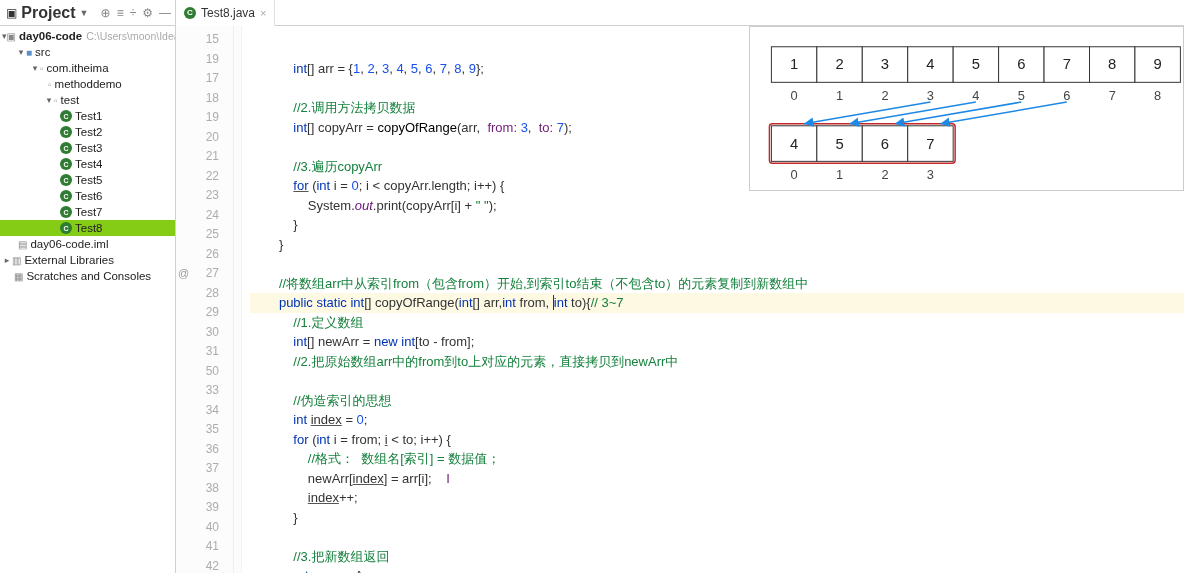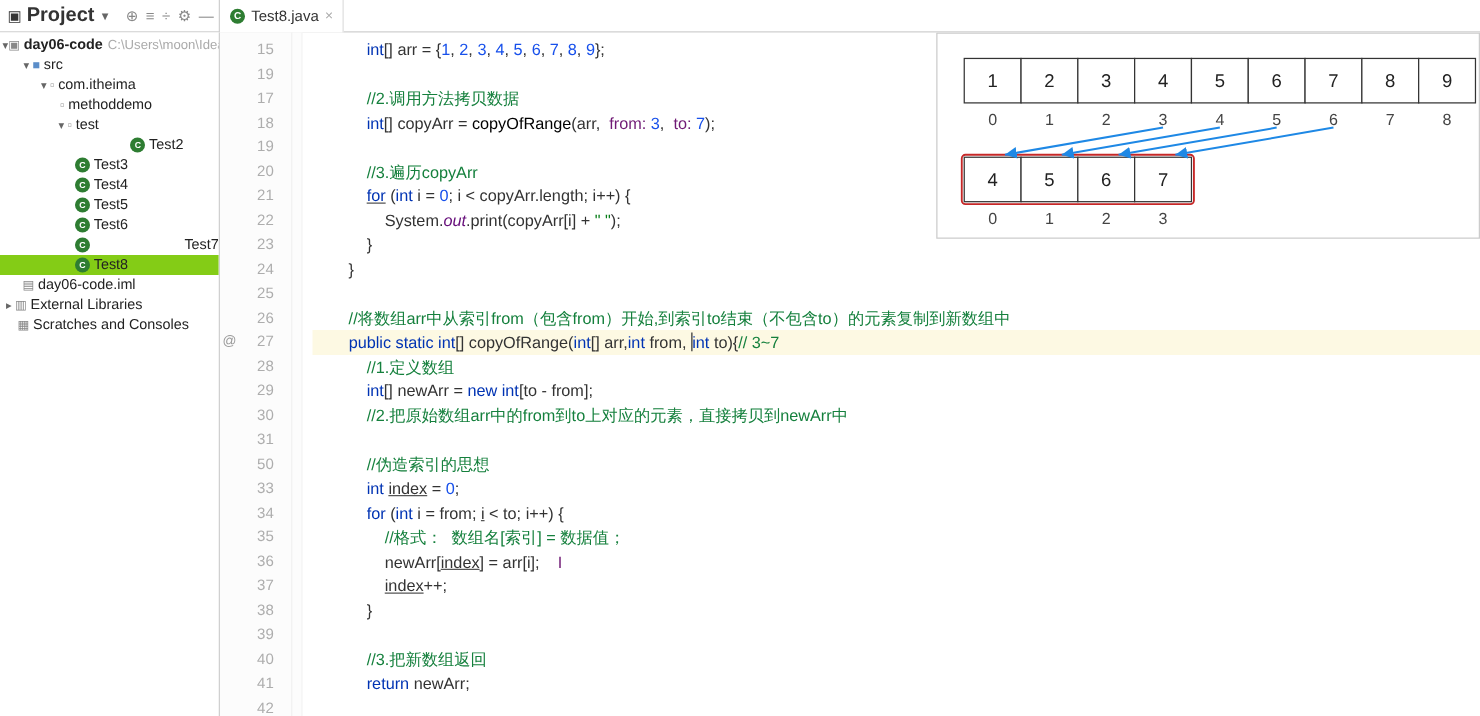--- a/index.html
+++ b/index.html
@@ -19,21 +19,21 @@
 .tree-row.sel { background:#84cc16; }
 .tree-row .arw { width:10px; font-size:9px; color:#666; text-align:center; }
 .tree-row .ic-dir { color:#888; margin-right:3px; font-size:10px; }
 .tree-row .ic-pkg { color:#999; margin-right:3px; font-size:10px; }
 .tree-row .ic-c { width:12px; height:12px; border-radius:50%; background:#2e7d32; color:#fff; font-size:7px; display:inline-flex; align-items:center; justify-content:center; margin-right:3px; font-weight:bold; }
 .tree-row .path { color:#aaa; font-size:10.5px; margin-left:4px; }
 .editor-wrap { flex:1; display:flex; position:relative; }
 .gutter { width:58px; background:#fcfcfc; border-right:1px solid #eee; padding-top:4px; font-size:12px; color:#adadad; text-align:right; user-select:none; }
 .gutter div { height:19.5px; line-height:19.5px; padding-right:14px; position:relative; }
 .gutter .ovr { position:absolute; left:2px; top:50%; transform:translateY(-50%); font-size:11px; color:#9b9b9b; }
-.code { flex:1; padding:4px 0 0 8px; font-family:"JetBrains Mono",Consolas,monospace; font-size:13px; line-height:19.5px; white-space:pre; color:#333; }
+.code { flex:1; padding:4px 0 0 8px; font-family:"JetBrains Mono",Consolas,monospace; font-size:13px; line-height:19.5px; white-space:pre; color:#333;margin-top:29px; }
 .code .line { height:19.5px; }
 .code .hl { background:#fdf9e3; display:inline-block; min-width:100%; }
 .kw { color:#0033b3; font-weight:normal; }
 .num { color:#1750eb; }
 .str { color:#067d17; }
 .cmt { color:#15803d; }
 .cls { color:#000; }
 .hint { color:#701a75; }
 .field { color:#660e7a; font-style:italic; }
 .ul { text-decoration:underline; text-decoration-color:#555; }
@@ -88,41 +88,45 @@
     <div class="tree-row" style="padding-left:48px">
         <span class="ic-pkg">▫</span>
         <span>methoddemo</span>
       </div>
     <div class="tree-row" style="padding-left:44px">
         <span class="arw">▾</span>
         <span class="ic-pkg">▫</span>
         <span>test</span>
       </div>
     <div id="class-list">
-        <div class="tree-row" style="padding-left: 76px; justify-content: center;">
+        <div class="tree-row" style="padding-left: 60px;">
+          <span class="ic-c">C</span>
+          <span>Test1</span>
+        </div>
+        <div class="tree-row" style="padding-left: 60px;">
           <span class="ic-c">C</span>
           <span>Test2</span>
         </div>
         <div class="tree-row" style="padding-left: 60px;">
           <span class="ic-c">C</span>
           <span>Test3</span>
         </div>
         <div class="tree-row" style="padding-left: 60px;">
           <span class="ic-c">C</span>
           <span>Test4</span>
         </div>
         <div class="tree-row" style="padding-left: 60px;">
           <span class="ic-c">C</span>
           <span>Test5</span>
         </div>
         <div class="tree-row" style="padding-left: 60px;">
           <span class="ic-c">C</span>
           <span>Test6</span>
         </div>
-        <div class="tree-row" style="padding-left: 60px; justify-content: space-between;">
+        <div class="tree-row" style="padding-left: 60px;">
           <span class="ic-c">C</span>
           <span>Test7</span>
         </div>
         <div class="tree-row sel" style="padding-left: 60px;">
           <span class="ic-c">C</span>
           <span>Test8</span>
         </div>
       </div>
     <div class="tree-row" style="padding-left:18px">
         <span class="ic-dir">▤</span>

